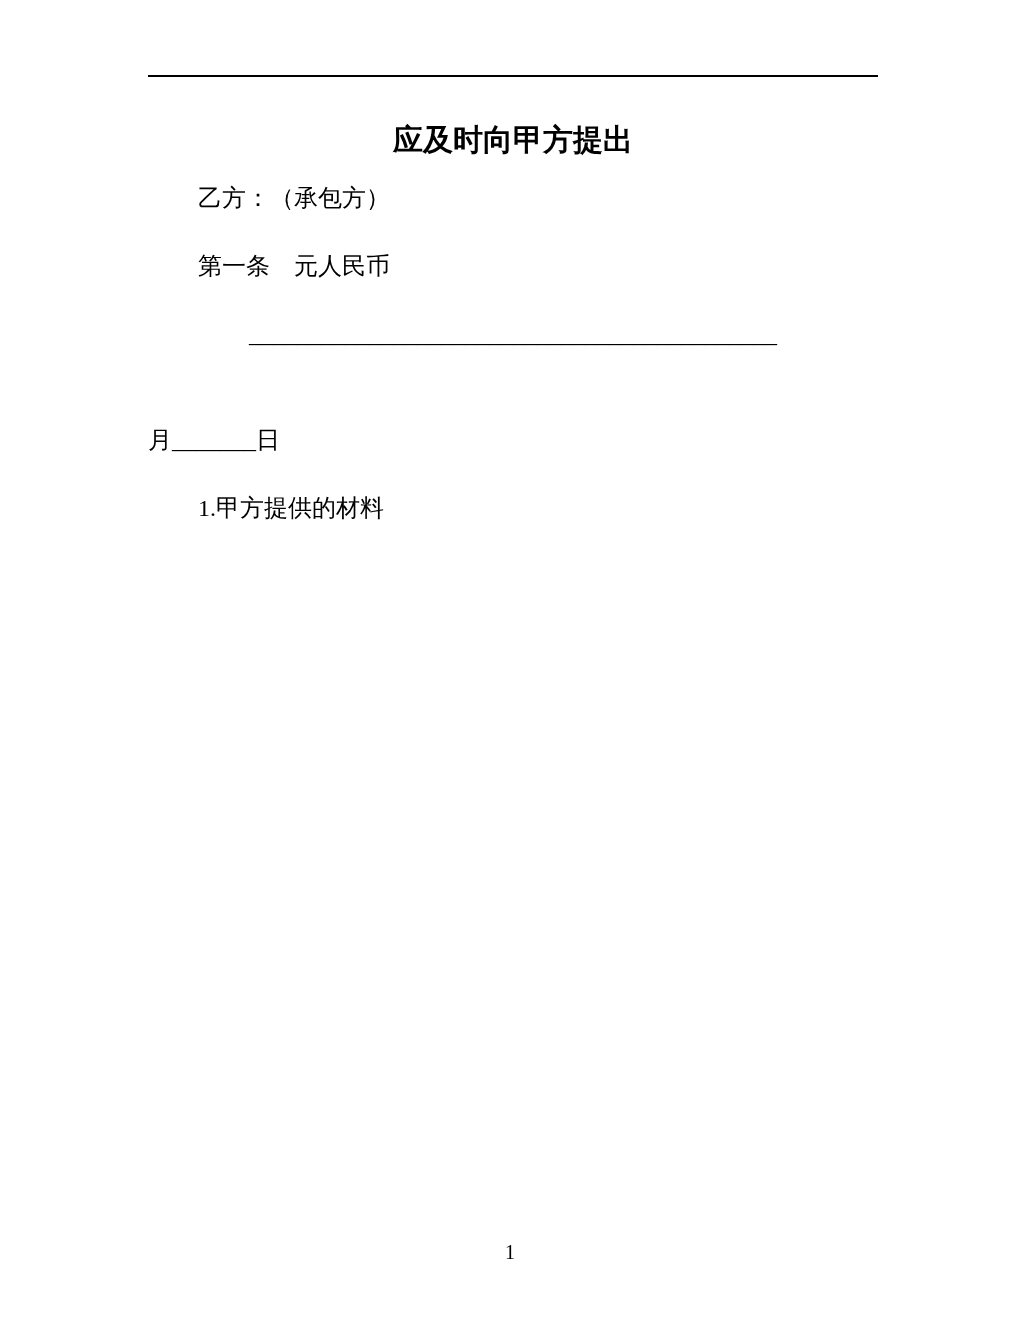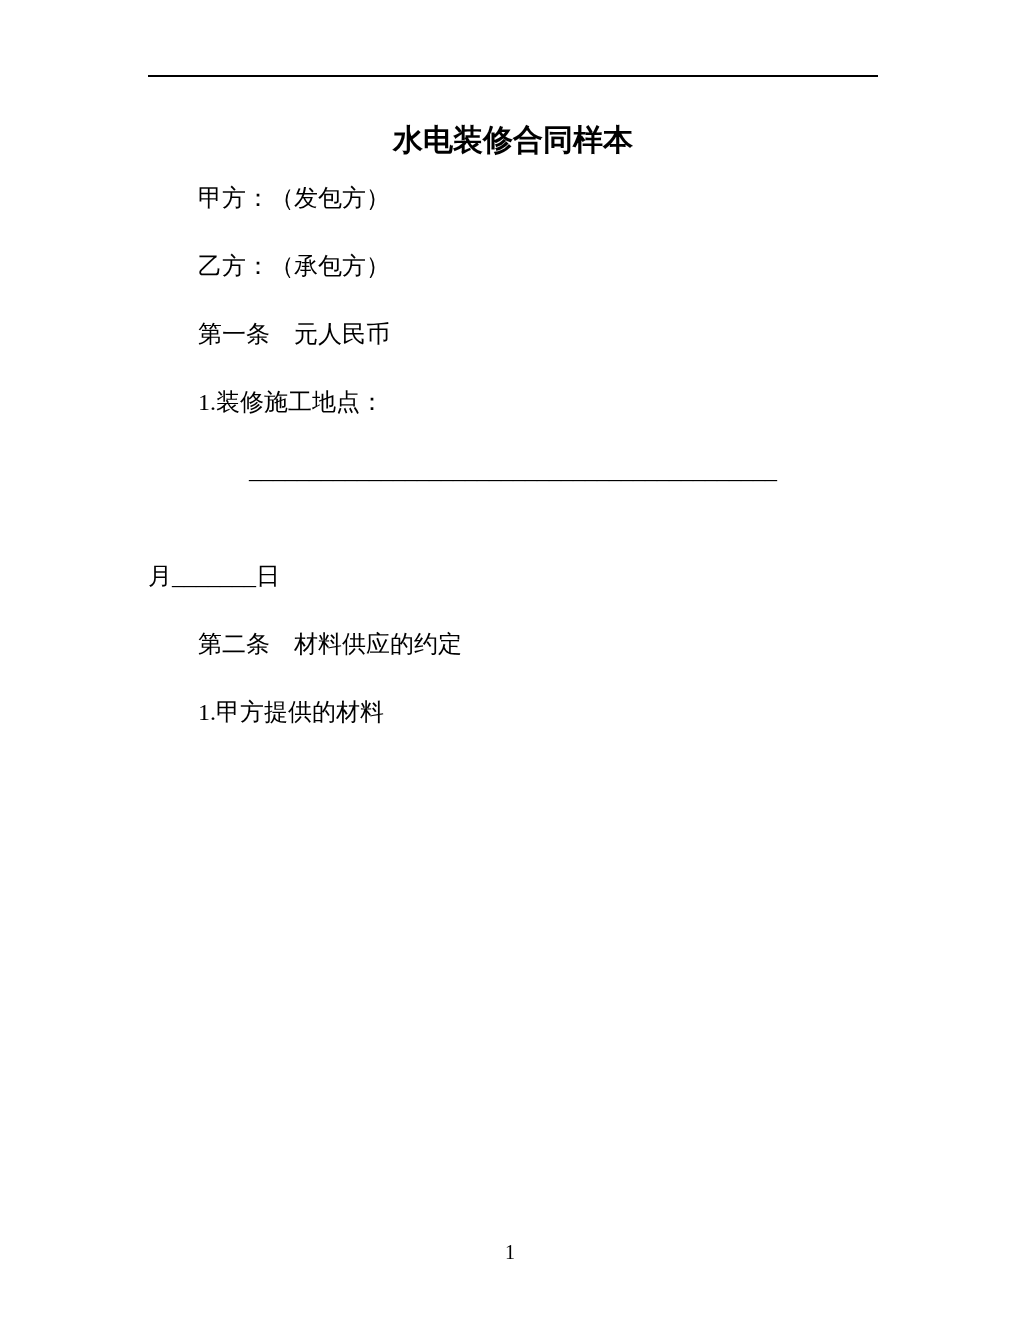--- a/index.html
+++ b/index.html
@@ -62,37 +62,34 @@
 </style>
 </head>
 <body>
 
 <div class="page">
 
   <div class="header-rule"></div>
 
   <div class="content">
 
-    <h1 class="title">水电装修合同样本</h1>
+    <h1 class="title">应及时向甲方提出</h1>
 
-    <p class="para">甲方：（发包方）</p>
 
     <p class="para">乙方：（承包方）</p>
 
 
     <p class="para">第一条　元人民币</p>
 
-    <p class="para">1.装修施工地点：</p>
 
     <p class="para blank-line">____________________________________________</p>
 
     <p class="para duration"><br><span class="line2">月_______日</span></p>
 
 
-    <p class="para">第二条　材料供应的约定</p>
 
     <p class="para">1.甲方提供的材料</p>
 
 
 
   </div>
 
   <div class="page-number">1</div>
 
 </div>

